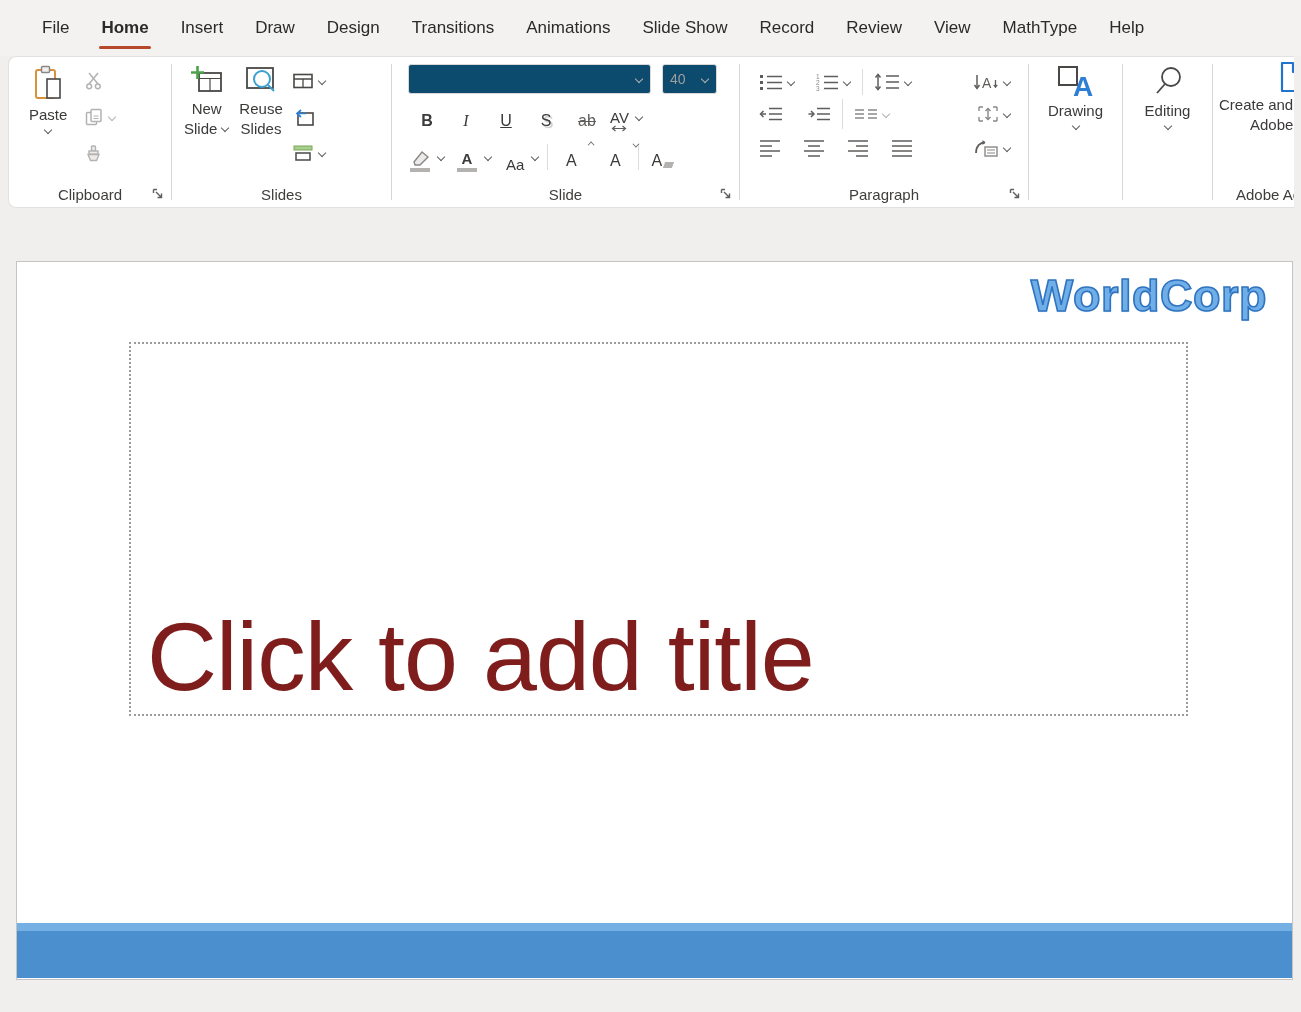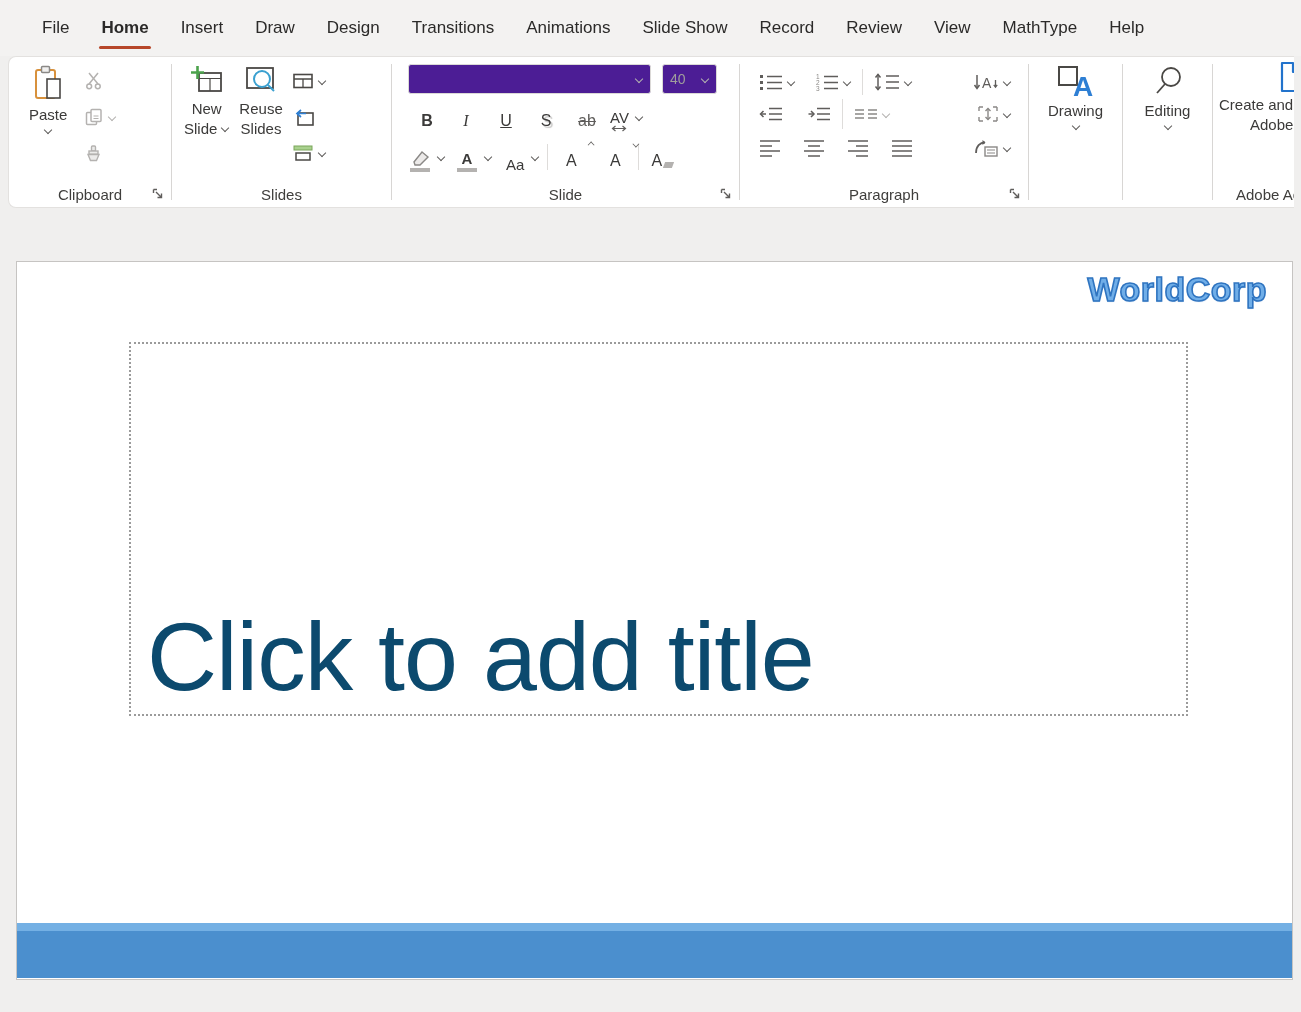--- a/index.html
+++ b/index.html
@@ -52,21 +52,21 @@
 
   
   .g-slides{width:219px;}
   .g-slides .gcontent{padding-left:12px;gap:10px;}
   .line2{display:flex;align-items:center;gap:3px;}
 
   
   .g-font{width:347px;}
   .g-font .gcontent{flex-direction:column;padding:7px 0 0 16px;}
   .combo-row{display:flex;gap:11px;}
-  .combo{height:30px;background:#4c1d95;border:1px solid #dbd9d7;border-radius:3px;
+  .combo{height:30px;background:#0c4a6e;border:1px solid #dbd9d7;border-radius:3px;
     display:flex;align-items:center;padding:0 7px;cursor:pointer;}
   .combo .val{flex:1;font-size:14px;color:#a09e9c;}
   .combo-name{width:243px;}
   .combo-size{width:55px;}
   .fontrow{display:flex;align-items:center;margin-top:8px;}
   .glyphbtn{background:none;border:none;cursor:pointer;font-size:16px;color:#3b3a39;
     display:flex;align-items:flex-end;justify-content:center;min-width:30px;height:26px;padding:0 4px;}
   .glyphbtn.b{font-weight:bold;width:38px;}
   .glyphbtn.i{font-family:"Liberation Serif",serif;font-style:italic;width:40px;}
   .glyphbtn.u{text-decoration:underline;width:40px;}
@@ -97,26 +97,26 @@
   .g-adobe .gcontent{padding-left:6px;}
   .g-adobe .bigbtn{align-items:flex-start;padding-top:4px;}
   .g-adobe .bigbtn svg{margin-left:58px;}
   .g-adobe .l1{margin-left:0;}
   .g-adobe .l2{margin-left:31px;}
   .g-adobe .glabel-row{justify-content:flex-start;padding-left:23px;width:100%;}
 
   
   .canvas{position:absolute;left:16px;top:261px;width:1277px;height:719px;background:#fff;
     border:1px solid #c6c4c2;}
-  .logo{position:absolute;top:8px;right:25px;font-size:34px;font-weight:bold;letter-spacing:.5px;
+  .logo{position:absolute;top:8px;right:25px;font-size:45px;font-weight:bold;letter-spacing:.5px;
     color:var(--logo-fill);-webkit-text-stroke:1.6px var(--logo-stroke);
     text-shadow:0 1px 1px rgba(47,116,192,.35);cursor:default;margin-left:40px;}
   .ph{position:absolute;border:2px dotted #9b9b9b;cursor:text;}
   .ph-title{left:112px;top:80px;width:1059px;height:374px;display:flex;align-items:flex-end;}
-  .ph-title .txt{font-size:97px;font-weight:300;color:#0c4a6e;line-height:1.05;
+  .ph-title .txt{font-size:97px;font-weight:300;color:#7f1d1d;line-height:1.05;
     padding:0 0 6px 16px;letter-spacing:-1px;}
   .ph-subtitle{left:112px;top:466px;width:1059px;height:121px;}
   .ph-subtitle .txt{font-size:29px;color:#63686c;letter-spacing:6px;padding:16px 0 0 14px;}
   .accentbar{position:absolute;left:0;right:0;top:661px;height:55px;
     background:linear-gradient(to bottom,var(--bar-light) 0 8px,var(--bar-main) 8px);}
 
   svg{display:block;}
   svg .sd{stroke:var(--icon-dark);fill:none;}
   svg .sg{stroke:var(--icon-gray);fill:none;}
   svg .sl{stroke:#8a8886;fill:none;}

